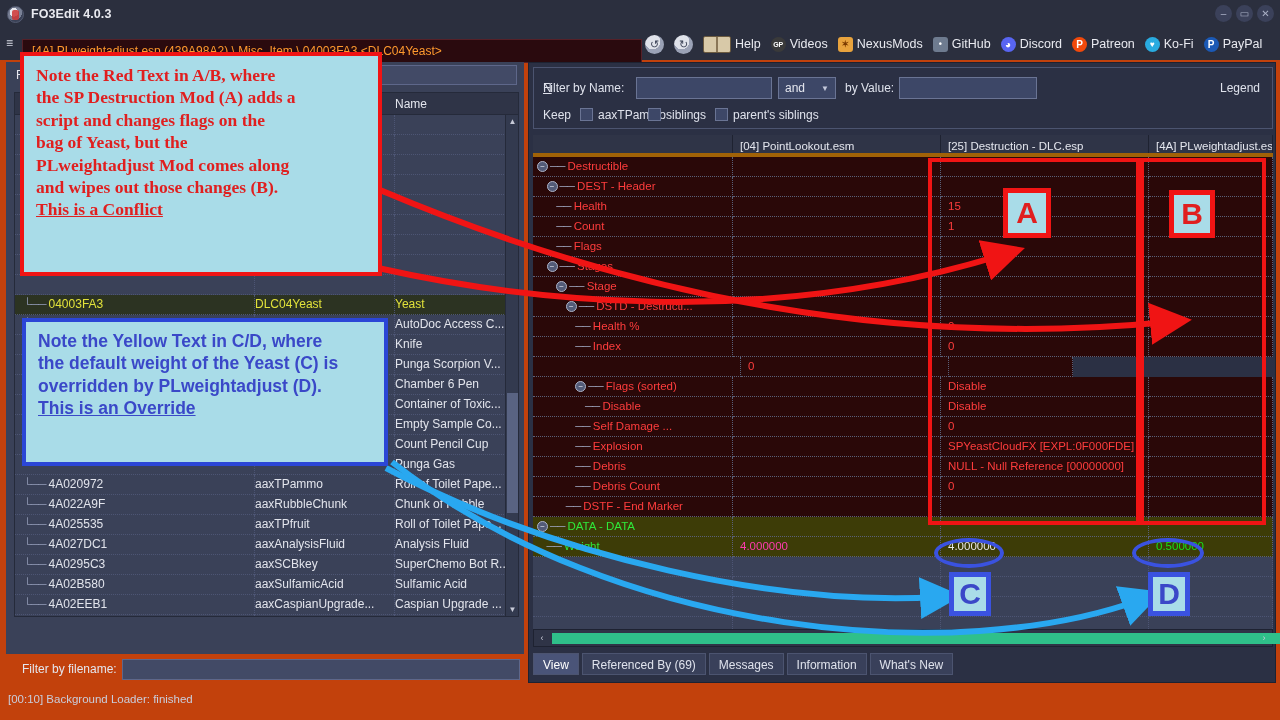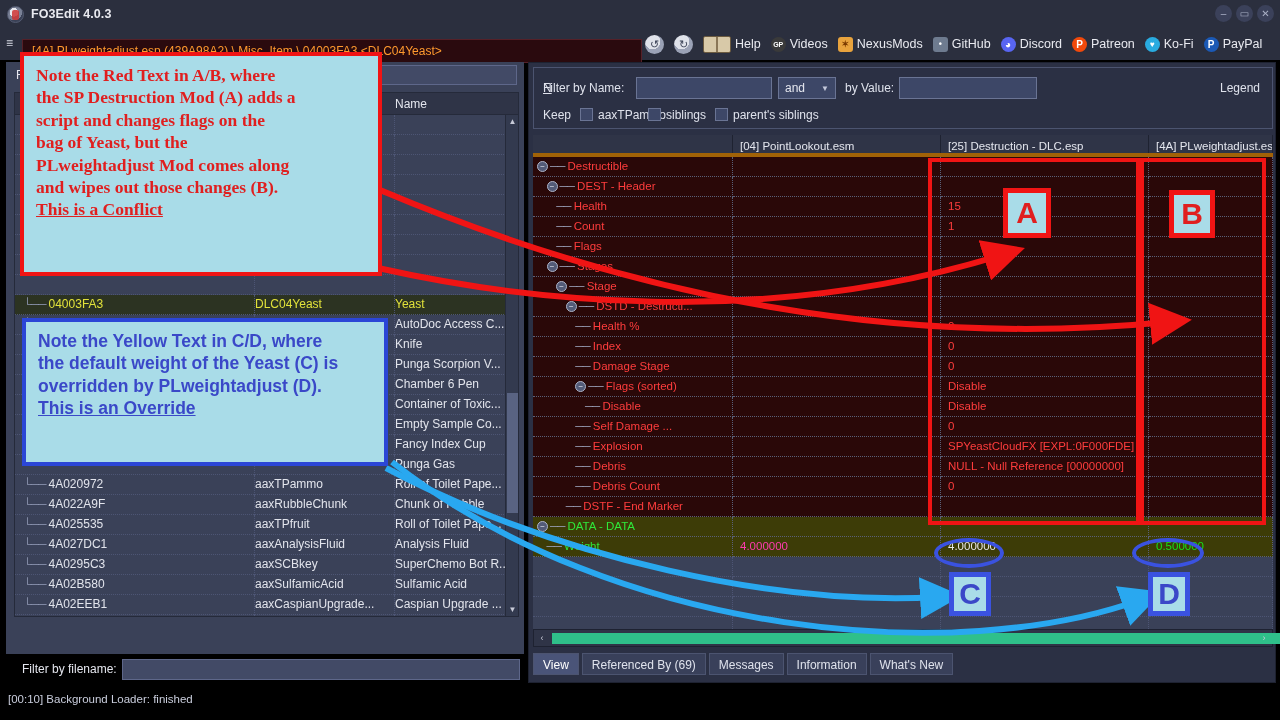--- a/index.html
+++ b/index.html
@@ -6,21 +6,21 @@
   html, body {
     margin: 0; padding: 0;
     width: 1280px; height: 720px;
     overflow: hidden;
     background: #2b2f3e;
     font-family: "Liberation Sans", sans-serif;
   }
   #app {
     position: relative;
     width: 1280px; height: 720px;
-    background: #000000;
+    background: #c2410c;
   }
 
   
   .titlebar {
     position: absolute; left: 0; top: 0; width: 1280px; height: 28px;
     background: #2b2f3e;
     display: flex; align-items: center;
   }
   .title-icon {
     width: 17px; height: 17px; margin-left: 7px; margin-right: 7px;
@@ -390,21 +390,21 @@
             <div class="c3">Container of Toxic...</div>
           </div>
           <div class="lp-row">
             <div class="c1"></div>
             <div class="c2"></div>
             <div class="c3">Empty Sample Co...</div>
           </div>
           <div class="lp-row">
             <div class="c1"></div>
             <div class="c2"></div>
-            <div class="c3">Fancy Index Cup</div>
+            <div class="c3">Count Pencil Cup</div>
           </div>
           <div class="lp-row">
             <div class="c1"></div>
             <div class="c2"></div>
             <div class="c3">Punga Gas</div>
           </div>
           <div class="lp-row">
             <div class="c1"><span class="tick">└──</span>4A020972</div>
             <div class="c2">aaxTPammo</div>
             <div class="c3">Roll of Toilet Pape...</div>
@@ -543,21 +543,20 @@
             <div class="c v2">0</div>
             <div class="c v3"></div>
           </div>
           <div class="rg-row conf">
             <div class="c name lbl">&nbsp;&nbsp;&nbsp;&nbsp;&nbsp;&nbsp;&nbsp;&nbsp;&nbsp;&nbsp;&nbsp;&nbsp;<span class="tree-ind">──</span> Index</div>
             <div class="c v1"></div>
             <div class="c v2">0</div>
             <div class="c v3"></div>
           </div>
           <div class="rg-row conf">
-            <div class="c name lbl">&nbsp;&nbsp;&nbsp;&nbsp;&nbsp;&nbsp;&nbsp;&nbsp;&nbsp;&nbsp;&nbsp;&nbsp;<span class="tree-ind">──</span> Damage Stage</div>
             <div class="c v1"></div>
             <div class="c v2">0</div>
             <div class="c v3"></div>
           </div>
           <div class="rg-row conf">
             <div class="c name lbl">&nbsp;&nbsp;&nbsp;&nbsp;&nbsp;&nbsp;&nbsp;&nbsp;&nbsp;&nbsp;&nbsp;&nbsp;<span class="exp">−</span><span class="tree-ind">──</span> Flags (sorted)</div>
             <div class="c v1"></div>
             <div class="c v2">Disable</div>
             <div class="c v3"></div>
           </div>

